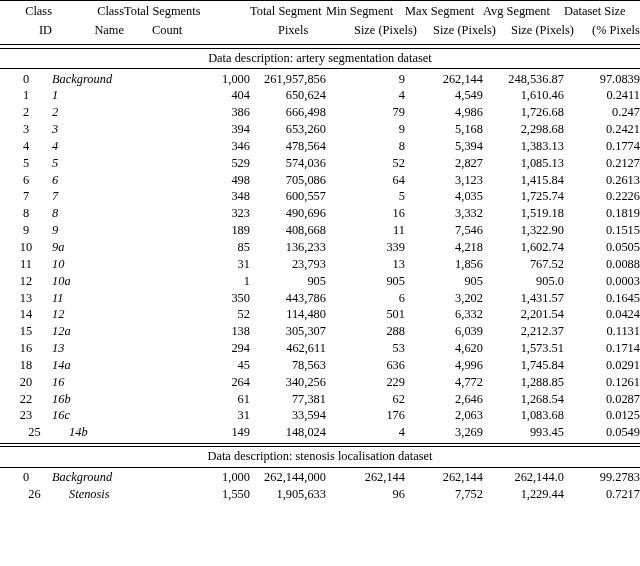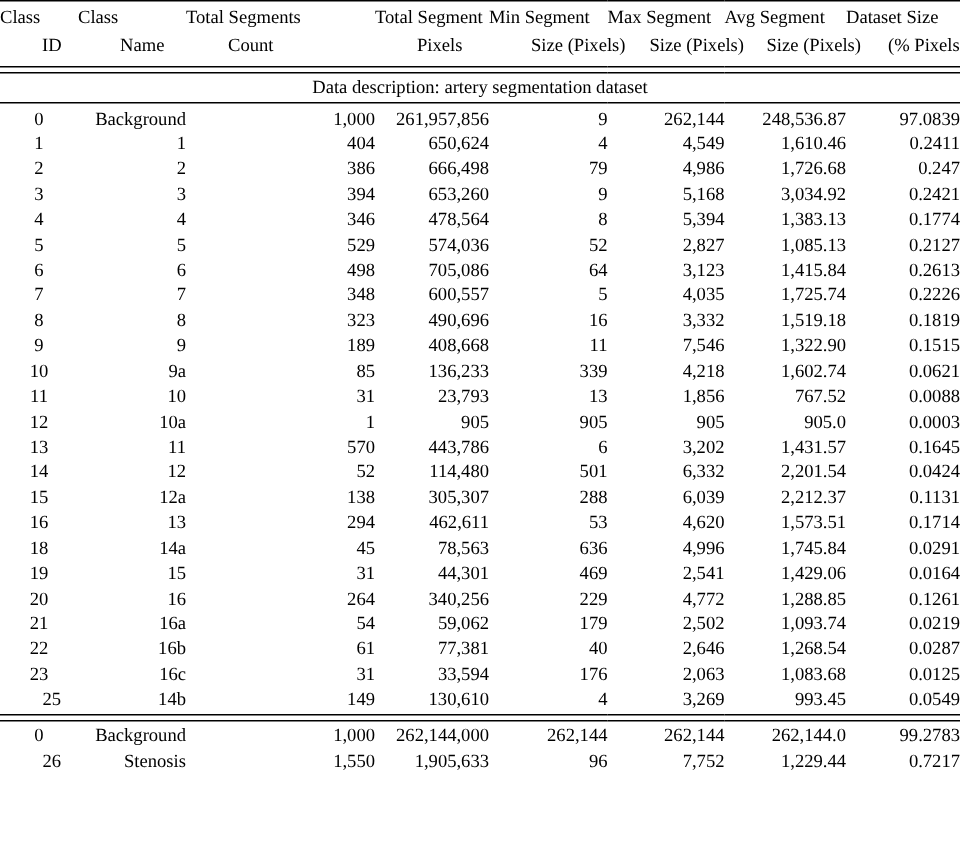--- a/index.html
+++ b/index.html
@@ -67,21 +67,21 @@
     line-height: 0;
   }
 
   
   th.hcell {
     font-weight: normal;
     font-size: 12.4px;
     padding: 0 1px;
     vertical-align: top;
   }
-  th.h-center { text-align: left; }
+  th.h-center { text-align: right; }
   th.h-right  { text-align: left; padding-right: 2px; }
   .hline { display: block; height: 16.6px; line-height: 16.6px; }
   .hline.l1 { padding-top: 2px; height: 18.6px; line-height: 16.6px; }
   .hline.l2 { padding-bottom: 3px; height: 19.6px; padding-left: 28px; }
 
   
   td.caption-cell {
     text-align: center;
     font-size: 12.4px;
     height: 19.5px;
@@ -91,21 +91,21 @@
   }
 
   
   tr.data-row > td {
     height: 16.85px;
     line-height: 16.85px;
     font-size: 12.4px;
     vertical-align: middle;
   }
   td.cell-id    { text-align: center; }
-  td.cell-name  { text-align: right; }
+  td.cell-name  { text-align: left; font-style: italic; }
   td.cell-num   { text-align: right; padding-right: 2px; }
 
   tr.data-row:first-of-type > td { }
   tr.first-in-block > td { padding-top: 1.5px; }
   tr.last-in-block > td { padding-bottom: 1.5px; padding-left: 17px; }
 </style>
 </head>
 <body>
 
 <div id="table-wrap">
@@ -197,21 +197,21 @@
           <td class="cell-num">1,726.68</td>
           <td class="cell-num">0.247</td>
         </tr>
         <tr class="data-row">
           <td class="cell-id">3</td>
           <td class="cell-name">3</td>
           <td class="cell-num">394</td>
           <td class="cell-num">653,260</td>
           <td class="cell-num">9</td>
           <td class="cell-num">5,168</td>
-          <td class="cell-num">3,034.92</td>
+          <td class="cell-num">2,298.68</td>
           <td class="cell-num">0.2421</td>
         </tr>
         <tr class="data-row">
           <td class="cell-id">4</td>
           <td class="cell-name">4</td>
           <td class="cell-num">346</td>
           <td class="cell-num">478,564</td>
           <td class="cell-num">8</td>
           <td class="cell-num">5,394</td>
           <td class="cell-num">1,383.13</td>
@@ -268,21 +268,21 @@
           <td class="cell-num">0.1515</td>
         </tr>
         <tr class="data-row">
           <td class="cell-id">10</td>
           <td class="cell-name">9a</td>
           <td class="cell-num">85</td>
           <td class="cell-num">136,233</td>
           <td class="cell-num">339</td>
           <td class="cell-num">4,218</td>
           <td class="cell-num">1,602.74</td>
-          <td class="cell-num">0.0621</td>
+          <td class="cell-num">0.0505</td>
         </tr>
         <tr class="data-row">
           <td class="cell-id">11</td>
           <td class="cell-name">10</td>
           <td class="cell-num">31</td>
           <td class="cell-num">23,793</td>
           <td class="cell-num">13</td>
           <td class="cell-num">1,856</td>
           <td class="cell-num">767.52</td>
           <td class="cell-num">0.0088</td>
@@ -293,21 +293,21 @@
           <td class="cell-num">1</td>
           <td class="cell-num">905</td>
           <td class="cell-num">905</td>
           <td class="cell-num">905</td>
           <td class="cell-num">905.0</td>
           <td class="cell-num">0.0003</td>
         </tr>
         <tr class="data-row">
           <td class="cell-id">13</td>
           <td class="cell-name">11</td>
-          <td class="cell-num">570</td>
+          <td class="cell-num">350</td>
           <td class="cell-num">443,786</td>
           <td class="cell-num">6</td>
           <td class="cell-num">3,202</td>
           <td class="cell-num">1,431.57</td>
           <td class="cell-num">0.1645</td>
         </tr>
         <tr class="data-row">
           <td class="cell-id">14</td>
           <td class="cell-name">12</td>
           <td class="cell-num">52</td>
@@ -341,81 +341,64 @@
           <td class="cell-id">18</td>
           <td class="cell-name">14a</td>
           <td class="cell-num">45</td>
           <td class="cell-num">78,563</td>
           <td class="cell-num">636</td>
           <td class="cell-num">4,996</td>
           <td class="cell-num">1,745.84</td>
           <td class="cell-num">0.0291</td>
         </tr>
         <tr class="data-row">
-          <td class="cell-id">19</td>
-          <td class="cell-name">15</td>
-          <td class="cell-num">31</td>
-          <td class="cell-num">44,301</td>
-          <td class="cell-num">469</td>
-          <td class="cell-num">2,541</td>
-          <td class="cell-num">1,429.06</td>
-          <td class="cell-num">0.0164</td>
-        </tr>
-        <tr class="data-row">
           <td class="cell-id">20</td>
           <td class="cell-name">16</td>
           <td class="cell-num">264</td>
           <td class="cell-num">340,256</td>
           <td class="cell-num">229</td>
           <td class="cell-num">4,772</td>
           <td class="cell-num">1,288.85</td>
           <td class="cell-num">0.1261</td>
         </tr>
         <tr class="data-row">
-          <td class="cell-id">21</td>
-          <td class="cell-name">16a</td>
-          <td class="cell-num">54</td>
-          <td class="cell-num">59,062</td>
-          <td class="cell-num">179</td>
-          <td class="cell-num">2,502</td>
-          <td class="cell-num">1,093.74</td>
-          <td class="cell-num">0.0219</td>
-        </tr>
-        <tr class="data-row">
           <td class="cell-id">22</td>
           <td class="cell-name">16b</td>
           <td class="cell-num">61</td>
           <td class="cell-num">77,381</td>
-          <td class="cell-num">40</td>
+          <td class="cell-num">62</td>
           <td class="cell-num">2,646</td>
           <td class="cell-num">1,268.54</td>
           <td class="cell-num">0.0287</td>
         </tr>
         <tr class="data-row">
           <td class="cell-id">23</td>
           <td class="cell-name">16c</td>
           <td class="cell-num">31</td>
           <td class="cell-num">33,594</td>
           <td class="cell-num">176</td>
           <td class="cell-num">2,063</td>
           <td class="cell-num">1,083.68</td>
           <td class="cell-num">0.0125</td>
         </tr>
         <tr class="data-row last-in-block">
           <td class="cell-id">25</td>
           <td class="cell-name">14b</td>
           <td class="cell-num">149</td>
-          <td class="cell-num">130,610</td>
+          <td class="cell-num">148,024</td>
           <td class="cell-num">4</td>
           <td class="cell-num">3,269</td>
           <td class="cell-num">993.45</td>
           <td class="cell-num">0.0549</td>
         </tr>
         <tr class="rule-double">
           <td colspan="8"></td>
+        </tr>
+        <tr>
+          <td class="caption-cell" colspan="8">Data description: stenosis localisation dataset</td>
         </tr>
         <tr class="rule-single">
           <td colspan="8"></td>
         </tr>
         <tr class="data-row first-in-block">
           <td class="cell-id">0</td>
           <td class="cell-name">Background</td>
           <td class="cell-num">1,000</td>
           <td class="cell-num">262,144,000</td>
           <td class="cell-num">262,144</td>

